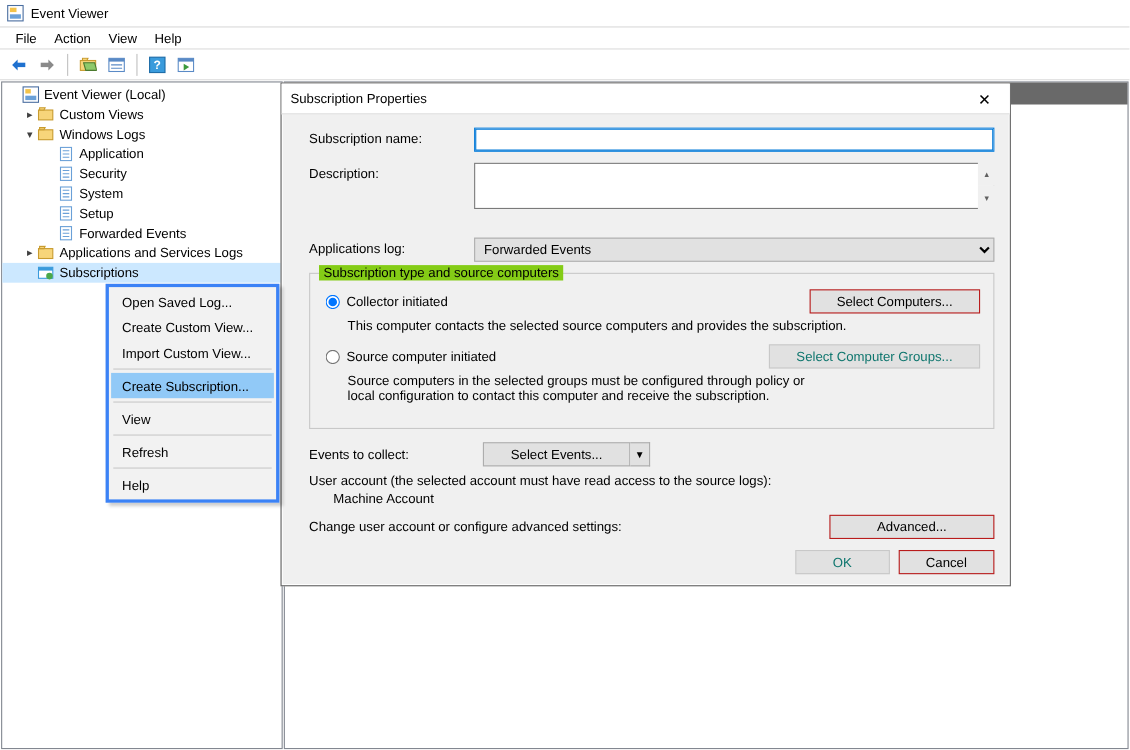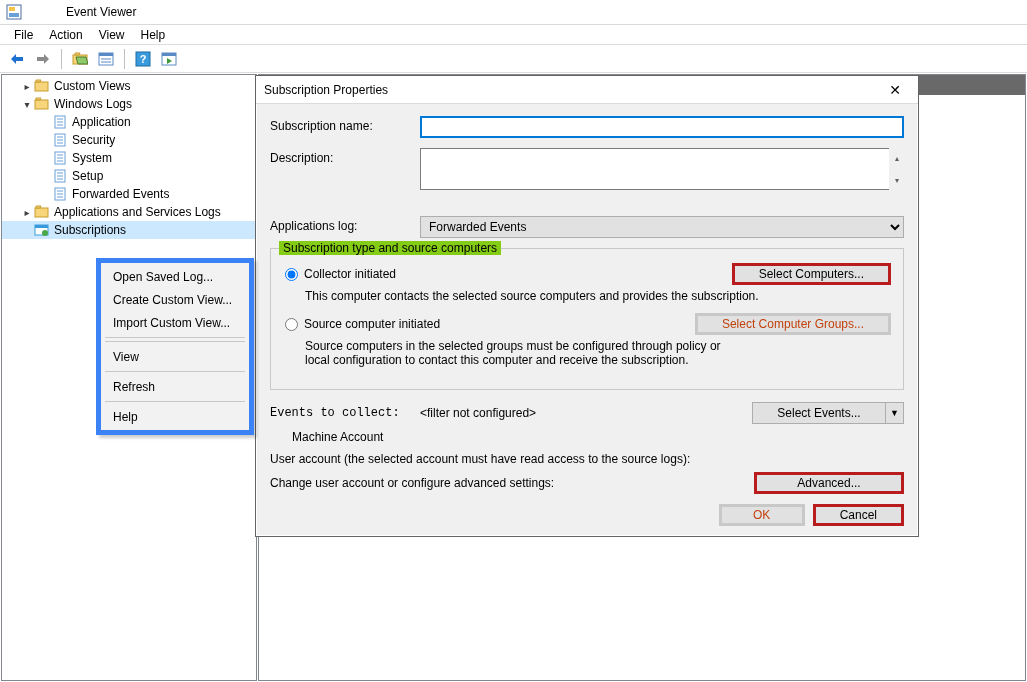--- a/index.html
+++ b/index.html
@@ -1,20 +1,20 @@
 <!DOCTYPE html>
 <html><head>
 <meta charset="utf-8">
 <style>
   * { box-sizing: border-box; }
   html, body { margin:0; padding:0; font-family: "Segoe UI", Tahoma, sans-serif; font-size:12px; color:#000; }
   body { width:1027px; height:682px; background:#fff; overflow:hidden; position:relative; }
 
   
-  .titlebar { height:25px; border-bottom:1px solid #d9d9d9; display:flex; align-items:center; padding:0 6px;gap:38px; }
+  .titlebar { height:25px; border-bottom:1px solid #d9d9d9; display:flex; align-items:center; padding:0 6px; }
   .titlebar .app-icon { width:16px; height:16px; margin-right:6px; }
   .titlebar .title { font-size:12px; }
 
   
   .menubar { height:20px; display:flex; align-items:center; padding:0 6px; gap:0; border-bottom:1px solid #dcdcdc;}
   .menubar .mitem { padding:2px 8px; cursor:default; }
 
   
   .toolbar { height:28px; display:flex; align-items:center; padding:0 6px; gap:4px; border-bottom:1px solid #dcdcdc;}
   .tbtn { width:22px; height:22px; display:flex; align-items:center; justify-content:center; border:1px solid transparent; }
@@ -28,59 +28,59 @@
 
   
   .tree { padding:2px 0 0 0; }
   .trow { display:flex; align-items:center; height:18px; padding-left:4px; cursor:default; white-space:nowrap;}
   .trow.sel { background:#cce8ff; }
   .twist { width:14px; display:flex; justify-content:center; color:#404040; font-size:10px;}
   .ticon { width:16px; height:16px; margin-right:4px; display:flex; align-items:center; justify-content:center;}
   .indent0 {} .indent1 { padding-left:18px; } .indent2 { padding-left:36px; }
 
   
-  .ctxmenu { position:absolute; left:96px; top:258px; width:158px; background:#f2f2f2; border:5px solid #3b82f6; box-shadow:3px 3px 3px rgba(0,0,0,0.2); z-index:50; padding:2px;}
+  .ctxmenu { position:absolute; left:96px; top:258px; width:158px; background:#f2f2f2; border:3px solid #3b82f6; box-shadow:3px 3px 3px rgba(0,0,0,0.2); z-index:50; padding:2px;}
   .ctxitem { height:23px; display:flex; align-items:center; padding:0 10px; cursor:default;}
   .ctxitem.hl { background:#91c9f7; }
   .ctxsep { height:1px; background:#c8c8c8; margin:3px 2px; }
 
   
   .dialog { position:absolute; left:255px; top:75px; width:664px; background:#f0f0f0; border:1px solid #646464; z-index:40; box-shadow:0 0 0 1px #fff inset; }
   .dlg-title { height:28px; display:flex; align-items:center; padding:0 8px; background:#fff; border-bottom:1px solid #dcdcdc;}
   .dlg-title .spacer { flex:1; }
   .dlg-close { width:30px; height:22px; display:flex; align-items:center; justify-content:center; cursor:default; font-size:14px;}
-  .dlg-body { padding:12px 14px 10px 14px; }
+  .dlg-body { padding:12px 14px 10px 14px;margin-left:11px; }
 
   .frow { display:flex; align-items:flex-start; margin-bottom:10px; }
   .flabel { width:150px; padding-top:3px; }
   .finput { flex:1; }
   .txt { width:100%; height:22px; border:1px solid #7a7a7a; padding:2px 4px; font:inherit; background:#fff;}
   .txt.focus { border:1px solid #0078d7; box-shadow:0 0 0 1px #0078d7 inset;}
   .txtarea { width:100%; height:42px; border:1px solid #7a7a7a; background:#fff; padding:2px 4px; font:inherit; resize:none; position:relative;}
   .spin { position:absolute; right:-1px; top:-1px; bottom:-1px; width:16px; display:flex; flex-direction:column; }
   .spin div { flex:1; display:flex; align-items:center; justify-content:center; font-size:8px; color:#606060; background:#f0f0f0;}
   .select { width:100%; height:22px; border:1px solid #adadad; background:#e1e1e1; font:inherit; padding:0 4px;}
 
   .groupbox { border:1px solid #c8c8c8; margin:8px 0 12px 0; padding:10px 12px 12px 12px; position:relative;}
   .grouplegend { position:absolute; top:-8px; left:8px; background:#84cc16; padding:0 4px;}
   .optrow { display:flex; align-items:center; margin:4px 0; }
   .optrow input[type=radio]{ margin:0 6px 0 2px; width:13px; height:13px;}
   .optdesc { margin:4px 0 10px 22px; color:#000; }
   .optbtn { margin-left:auto; }
 
-  .wbtn { height:22px; min-width:150px; border:3px solid #b91c1c; background:#e1e1e1; font:inherit; padding:0 24px; cursor:default;}
-  .wbtn:disabled { color:#c2410c; background:#e1e1e1; border-color:#c8c8c8; cursor:default;}
+  .wbtn { height:22px; min-width:150px; border:1px solid #b91c1c; background:#e1e1e1; font:inherit; padding:0 24px; cursor:default;}
+  .wbtn:disabled { color:#0f766e; background:#e1e1e1; border-color:#c8c8c8; cursor:default;}
   .wbtn.small { min-width:86px; }
 
   .splitbtn { display:flex; height:22px;}
   .splitbtn .main { min-width:134px; border:1px solid #adadad; background:#e1e1e1; display:flex; align-items:center; justify-content:center; padding:0 10px;}
   .splitbtn .dd { width:18px; border:1px solid #adadad; border-left:none; background:#e1e1e1; display:flex; align-items:center; justify-content:center; font-size:9px;}
 
   .evrow { display:flex; align-items:center; margin:6px 0;}
-  .evrow .lab { width:150px;font-family:Liberation Mono, monospace;}
+  .evrow .lab { width:150px;}
   .evrow .val { flex:1;}
   .evrow .btnwrap { width:160px; display:flex; justify-content:flex-end;}
 
   .footer { display:flex; justify-content:flex-end; gap:8px; margin-top:10px;}
 </style>
 </head>
 <body>
 
 <div class="titlebar">
   <span class="app-icon">
@@ -142,20 +142,31 @@
         <rect x="1" y="1" width="14" height="3" fill="#5a8ac6"></rect>
         <polygon points="6,6 11,9 6,12" fill="#3c9a3c"></polygon>
       </svg>
     </div>
 </div>
 
 <div class="client">
 
   <div class="treepane">
     <div class="tree">
+      <div class="trow indent0">
+        <span class="twist"></span>
+        <span class="ticon">
+            <svg width="16" height="16">
+              <rect x="1" y="1" width="14" height="14" fill="#fff" stroke="#4a6ea0"></rect>
+              <rect x="3" y="3" width="5" height="4" fill="#f3c34a"></rect>
+              <rect x="3" y="9" width="10" height="4" fill="#6aa0d8"></rect>
+            </svg>
+          </span>
+        <span>Event Viewer (Local)</span>
+      </div>
       <div class="trow indent1">
         <span class="twist">▸</span>
         <span class="ticon">
             <svg width="16" height="14">
               <rect x="1" y="3" width="13" height="9" fill="#f7d57a" stroke="#c89b2f"></rect>
               <polygon points="2,3 6,3 7,1 2,1" fill="#f7d57a" stroke="#c89b2f"></polygon>
             </svg>
           </span>
         <span>Custom Views</span>
       </div>
@@ -256,20 +267,21 @@
   <div class="rightpane">
     <div class="darkstrip"></div>
   </div>
 </div>
 
 <div class="ctxmenu">
   <div class="ctxitem">Open Saved Log...</div>
   <div class="ctxitem">Create Custom View...</div>
   <div class="ctxitem">Import Custom View...</div>
   <div class="ctxsep"></div>
+  <div class="ctxitem hl">Create Subscription...</div>
   <div class="ctxsep"></div>
   <div class="ctxitem">View</div>
   <div class="ctxsep"></div>
   <div class="ctxitem">Refresh</div>
   <div class="ctxsep"></div>
   <div class="ctxitem">Help</div>
 </div>
 
 <div class="dialog">
   <div class="dlg-title">
@@ -319,31 +331,30 @@
       <div class="optrow">
         <input type="radio" name="subtype" style="">
         <span>Source computer initiated</span>
         <div class="optbtn"><button class="wbtn" disabled="">Select Computer Groups...</button></div>
       </div>
       <div class="optdesc" style="max-width:420px;">Source computers in the selected groups must be configured through policy or local configuration to contact this computer and receive the subscription.</div>
     </div>
 
     <div class="evrow">
       <div class="lab">Events to collect:</div>
-      <div class="val">&lt;filter not configured&gt;</div>
       <div class="btnwrap">
         <div class="splitbtn">
           <div class="main">Select Events...</div>
           <div class="dd">▼</div>
         </div>
       </div>
     </div>
 
+    <div style="margin:6px 0 2px 0;">User account (the selected account must have read access to the source logs):</div>
     <div style="margin:2px 0 8px 22px;">Machine Account</div>
-    <div style="margin:6px 0 2px 0;">User account (the selected account must have read access to the source logs):</div>
 
     <div class="evrow">
       <div style="flex:1;">Change user account or configure advanced settings:</div>
       <div class="btnwrap">
           <button class="wbtn">Advanced...</button>
         </div>
     </div>
 
     <div class="footer">
       <button class="wbtn small" disabled="">OK</button>

